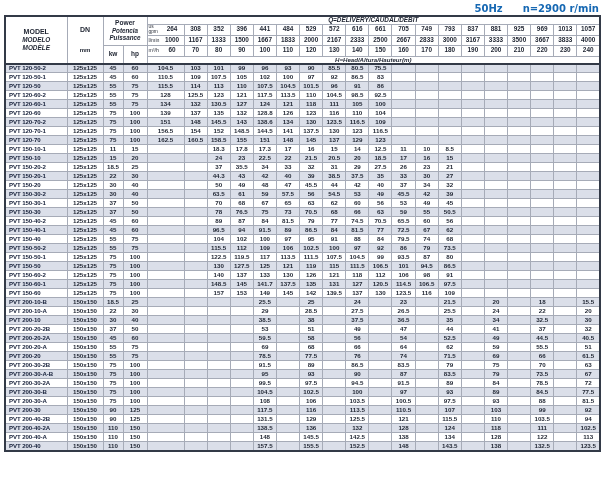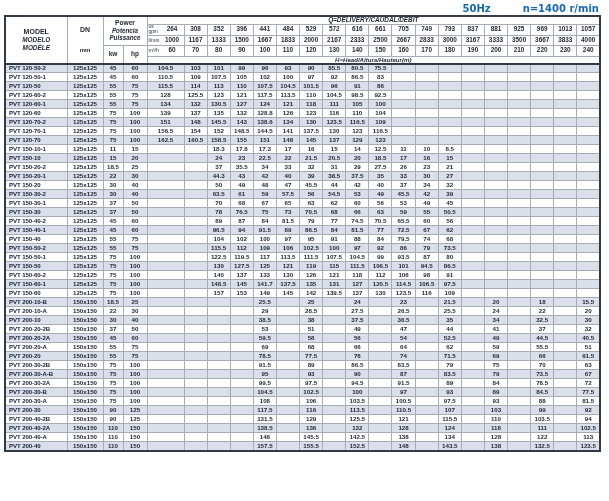--- a/index.html
+++ b/index.html
@@ -4,21 +4,21 @@
 <style>
   * { box-sizing: border-box; }
   html,body { margin:0; padding:0; }
   body {
     width:609px; height:501px; background:#ffffff;
     font-family:"Liberation Sans","DejaVu Sans",sans-serif;
     color:#1d2330; overflow:hidden;
   }
   .topbar {
     width:601px; height:15px; display:flex; justify-content:flex-end;
-    align-items:center; gap:32px; padding:2px 2px 0 0;
+    align-items:center; gap:20px; padding:2px 2px 0 0;
     color:#1668b3; font-weight:bold; font-size:10px;
     font-family:"DejaVu Sans",sans-serif; letter-spacing:0;
   }
   table.spec {
     margin-left:4px; width:597px; border-collapse:collapse; table-layout:fixed;
     border:2px solid #333a47;
   }
   .spec th, .spec td {
     border:1px solid #a6abb7; padding:0; margin:0; text-align:center;
     white-space:nowrap; overflow:hidden; font-size:6.2px; line-height:1;
@@ -57,21 +57,21 @@
   th.first .fv { display:inline-block; padding-left:13px; }
   
   td.model { text-align:left; padding-left:3px; font-size:6.1px; letter-spacing:-0.1px; color:#141e38; }
   td.num { font-size:6.2px; }
 </style>
 </head>
 <body>
 
 <div class="topbar">
   <span>50Hz</span>
-  <span>n=1400 r/min</span>
+  <span>n=2900 r/min</span>
 </div>
 
 <table class="spec">
   <colgroup>
     <col style="width:62px">
       <col style="width:36px">
       <col style="width:20px">
       <col style="width:24px">
     <col style="width:37px">
     <col>

